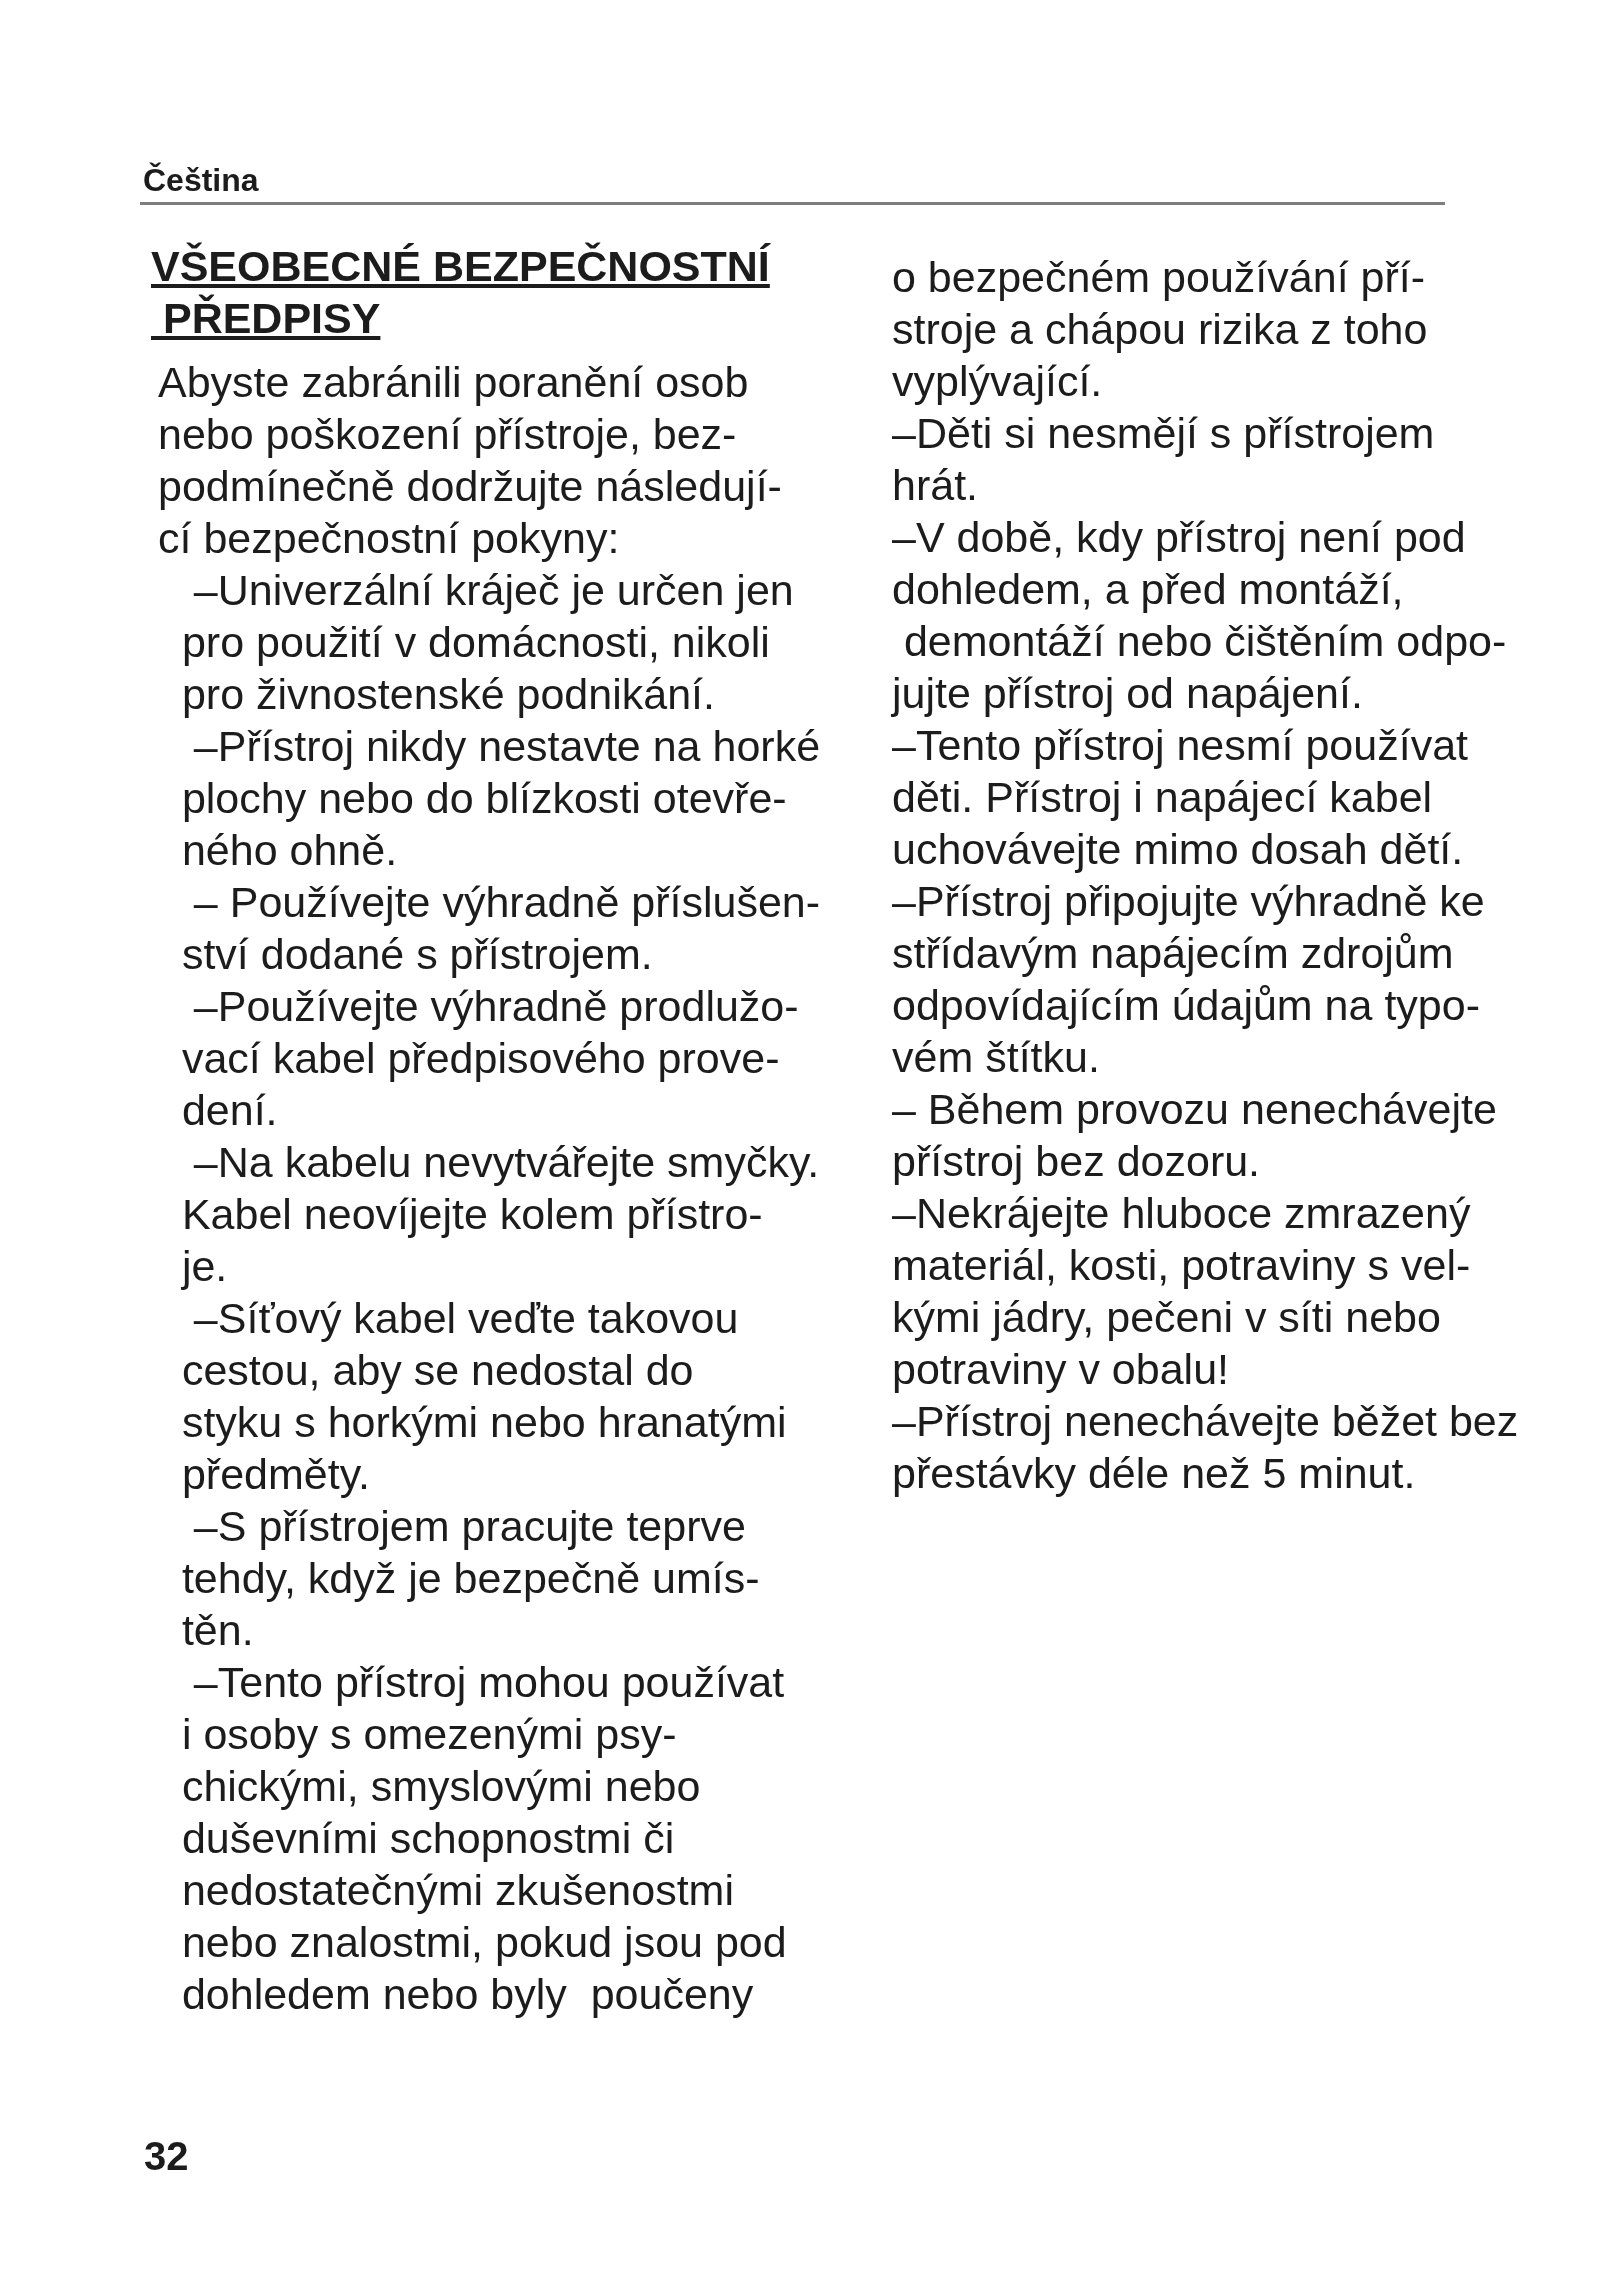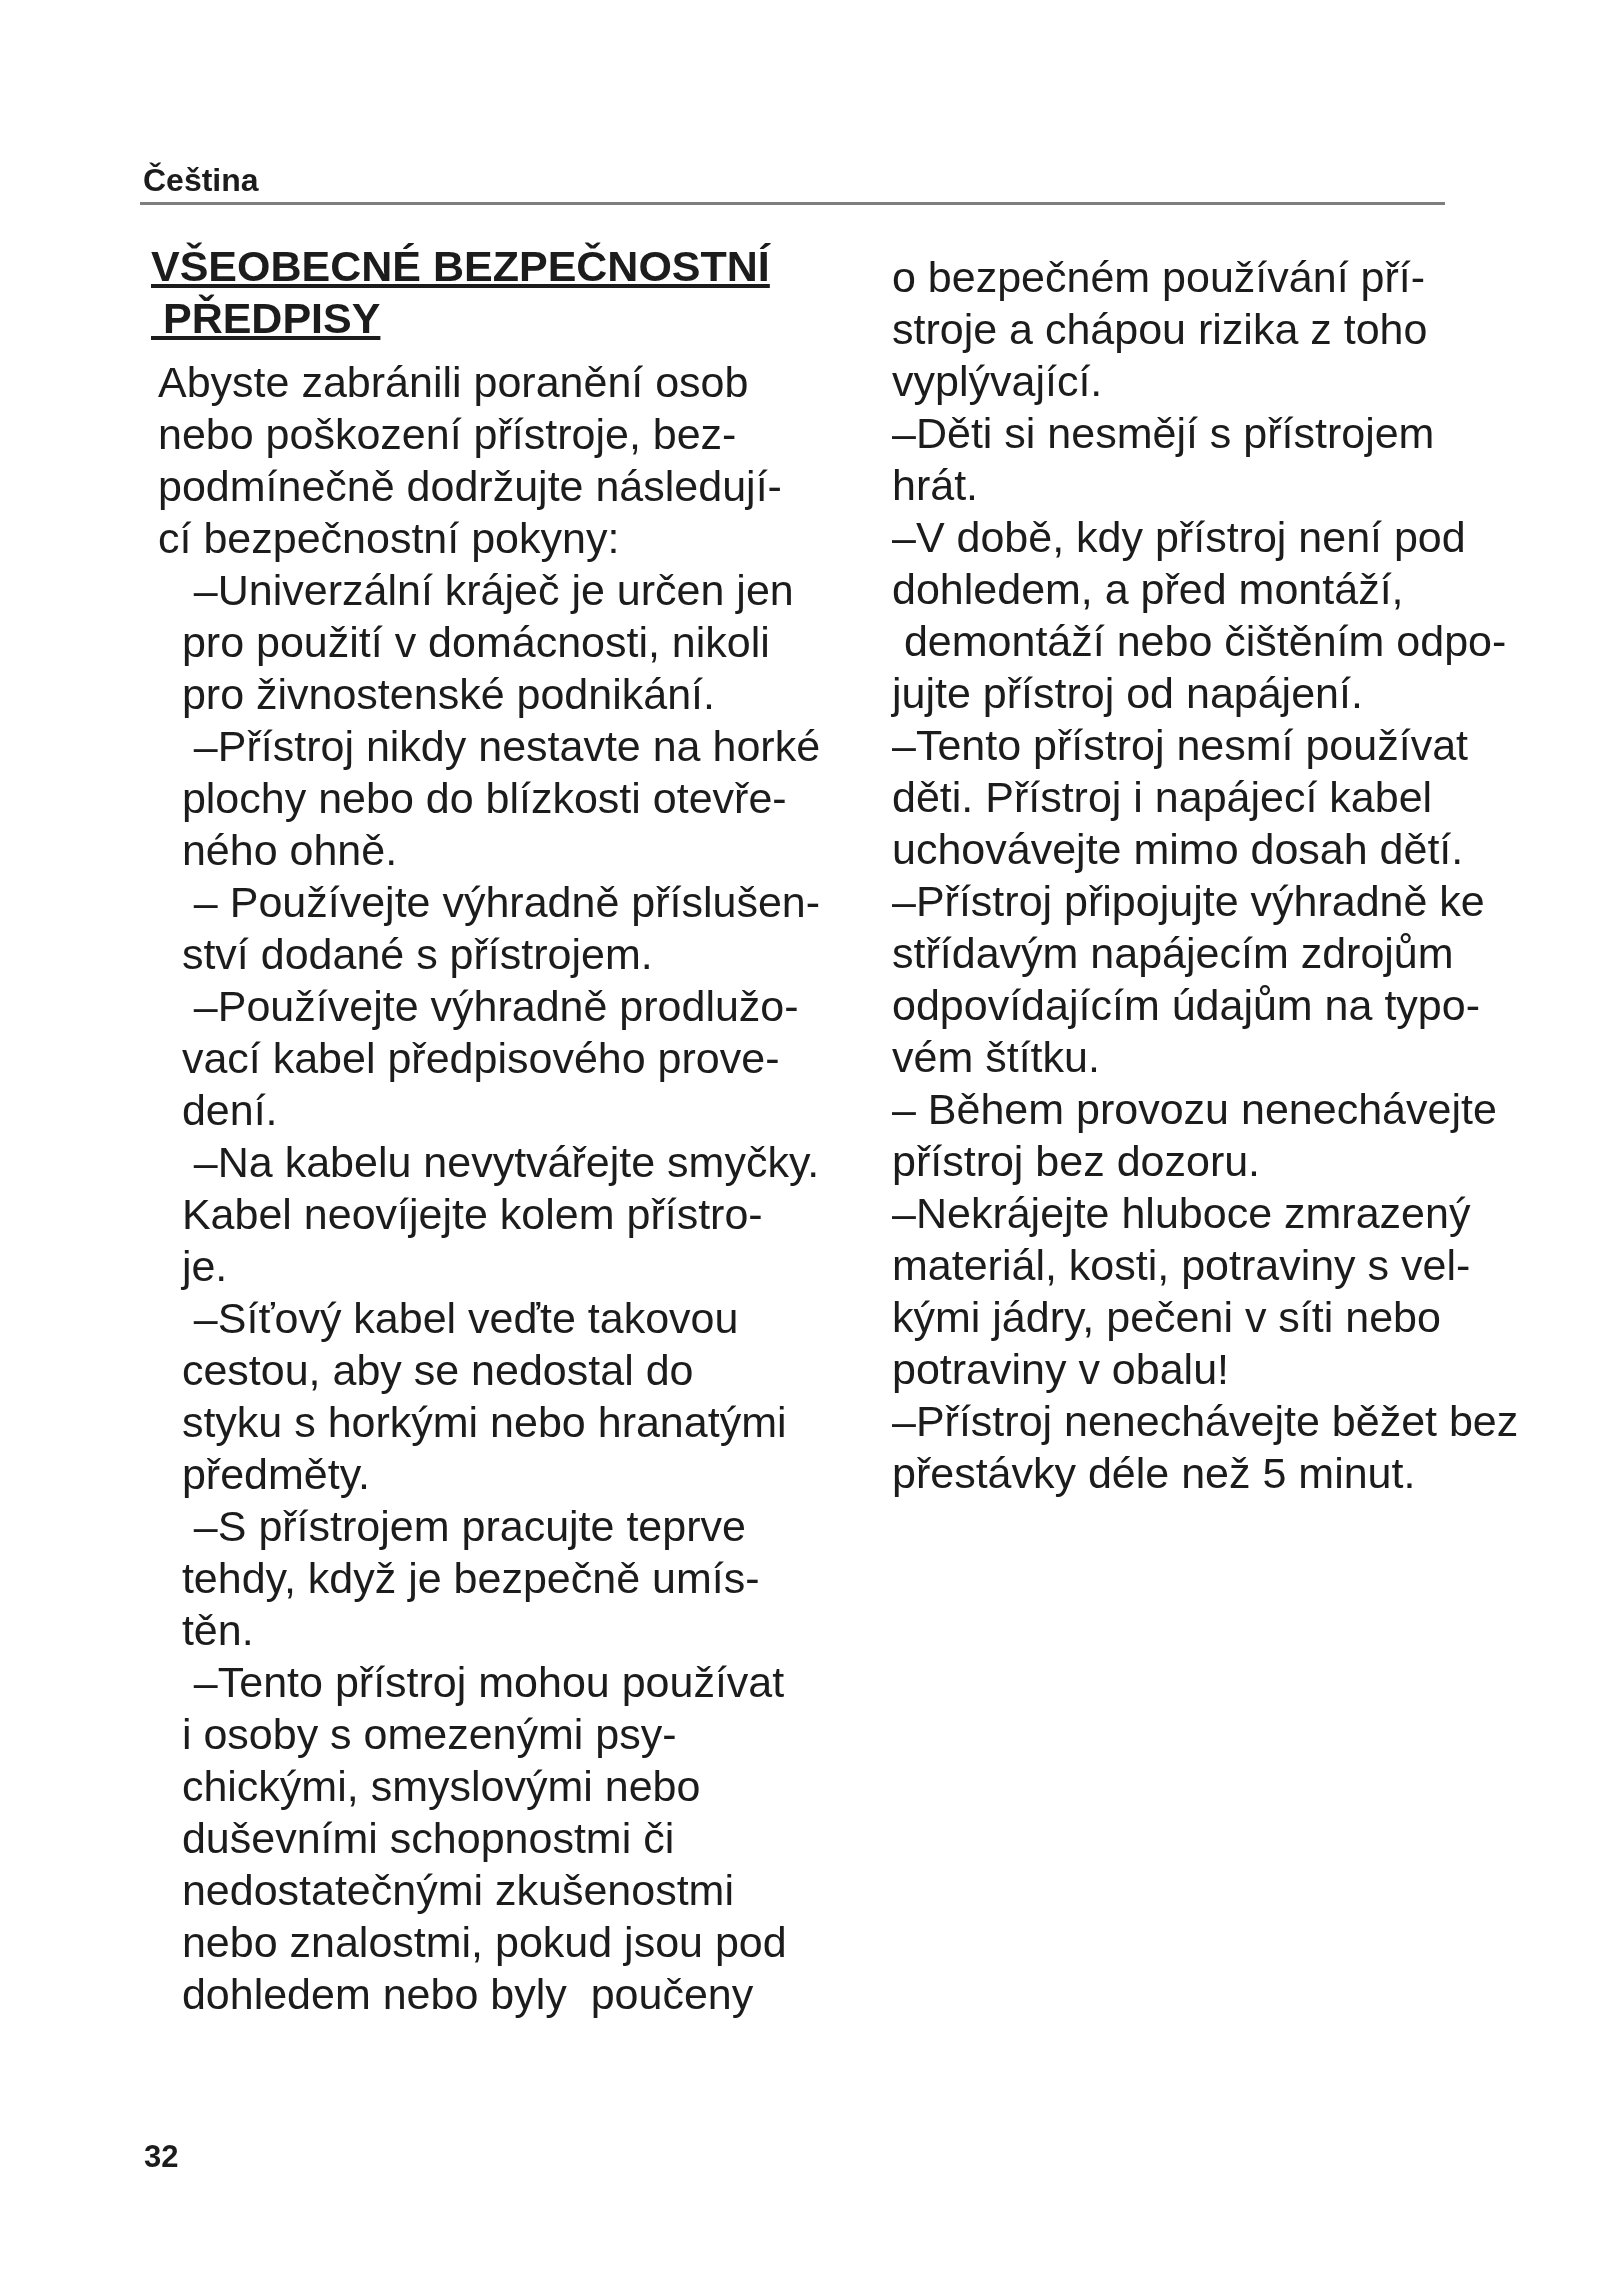--- a/index.html
+++ b/index.html
@@ -50,21 +50,21 @@
   }
   .col-right {
     left: 857px;
     top: 251px;
     line-height: 52px;
     margin-left: 35px;
   }
   .page-number {
     left: 144px;
     top: 2140px;
-    font-size: 31px;
+    font-size: 40px;
     font-weight: bold;
     line-height: 33px;
   }
 </style>
 </head>
 <body>
 
 <div>
 
   <div class="abs lang-label">Čeština</div>

